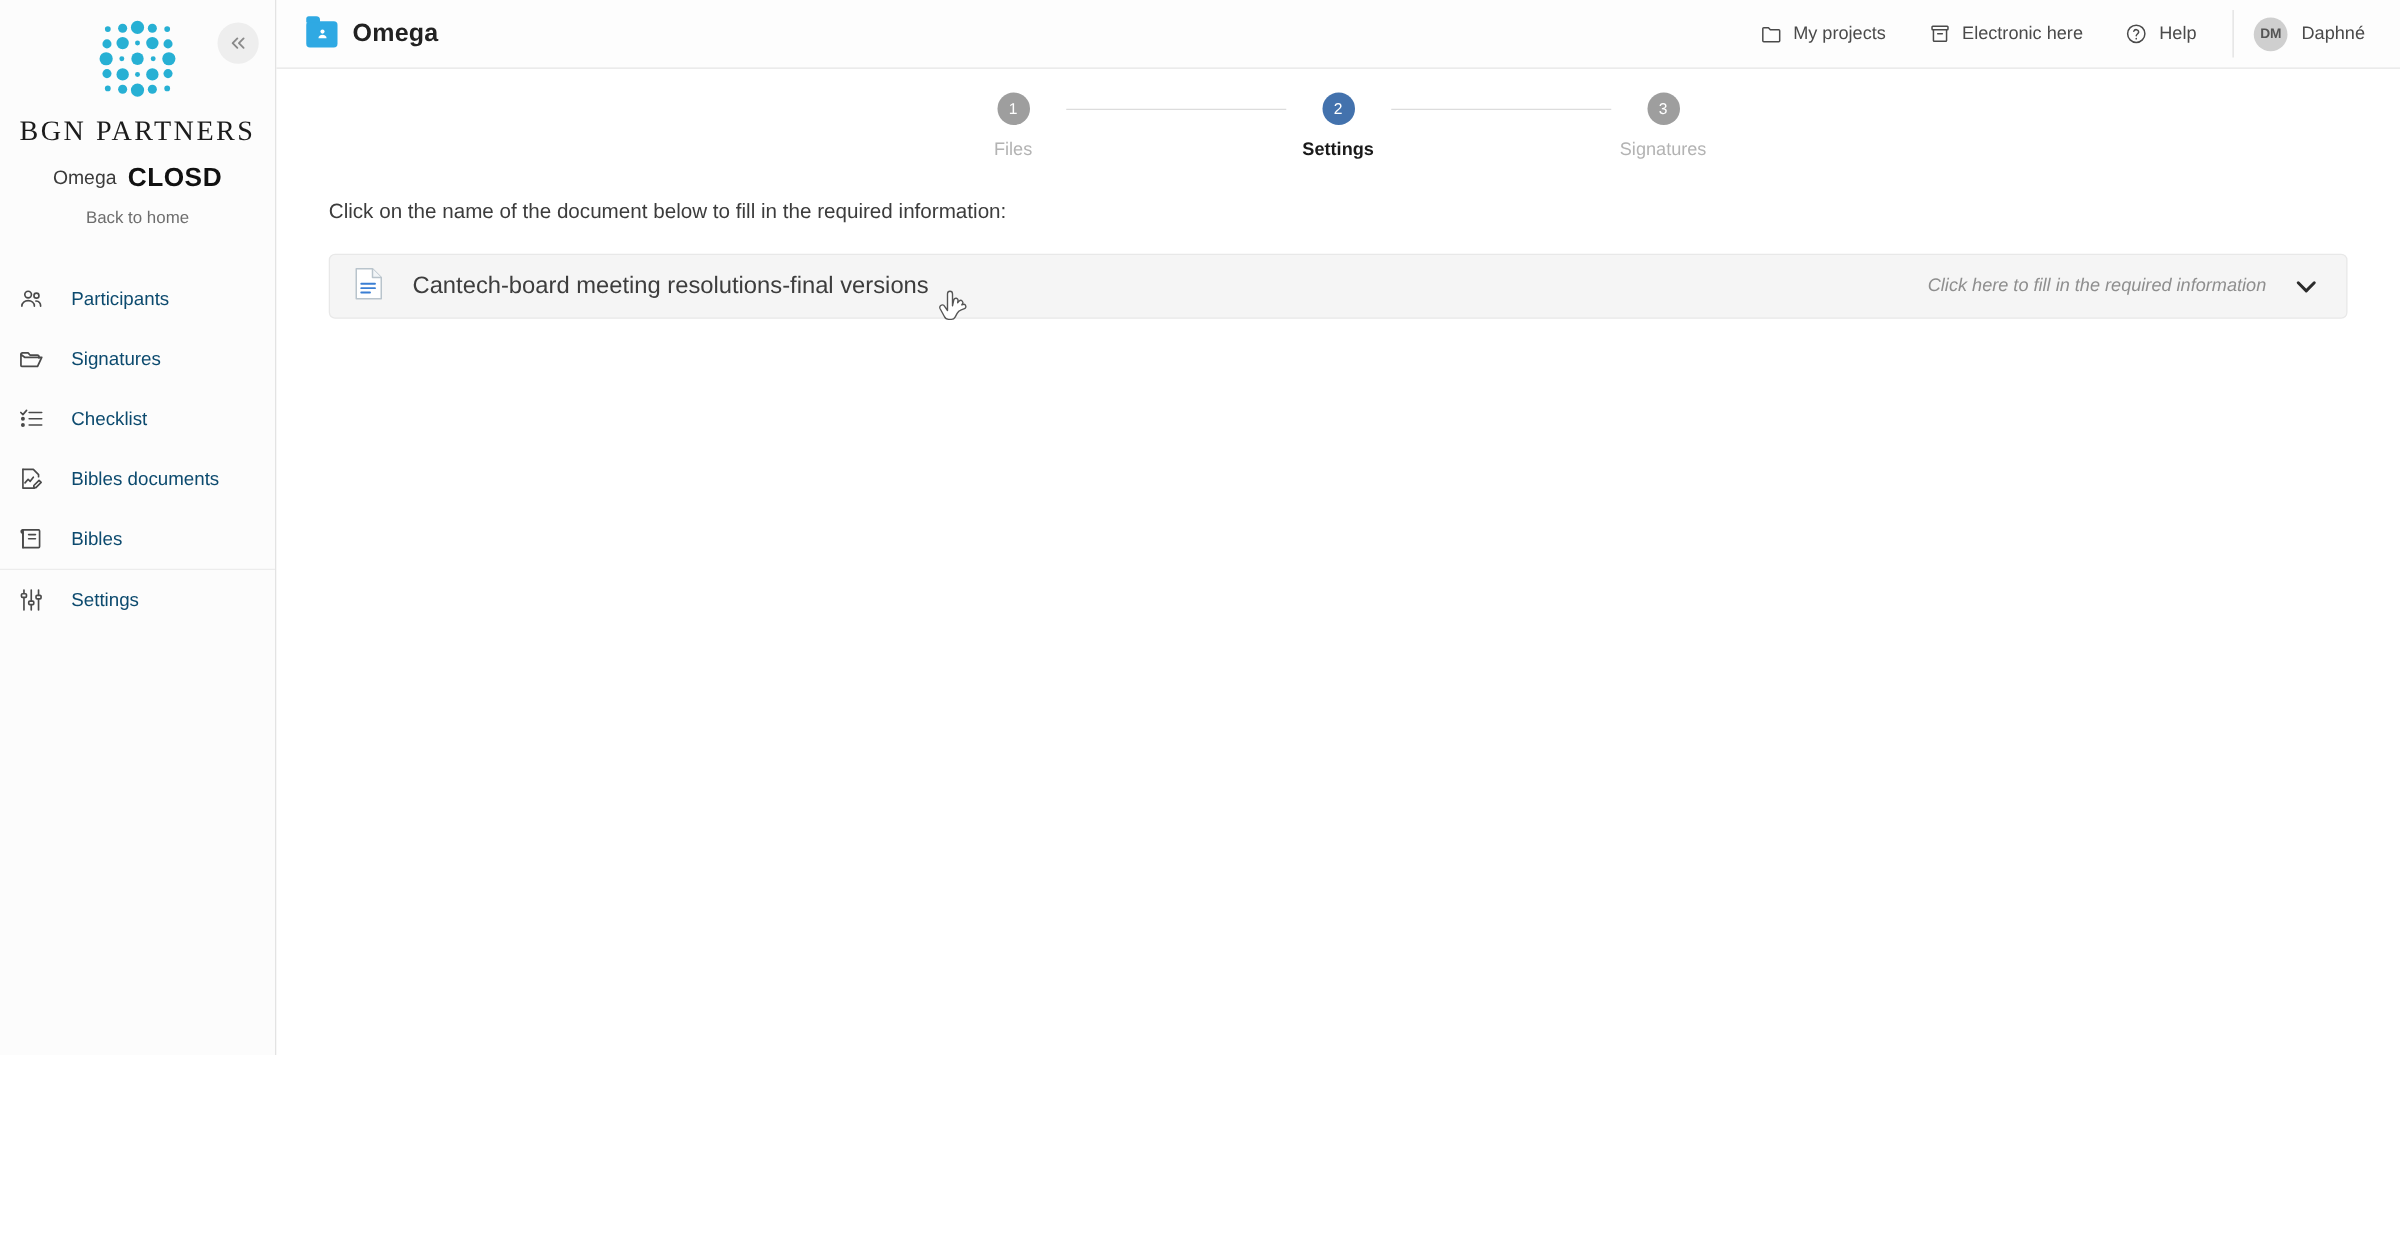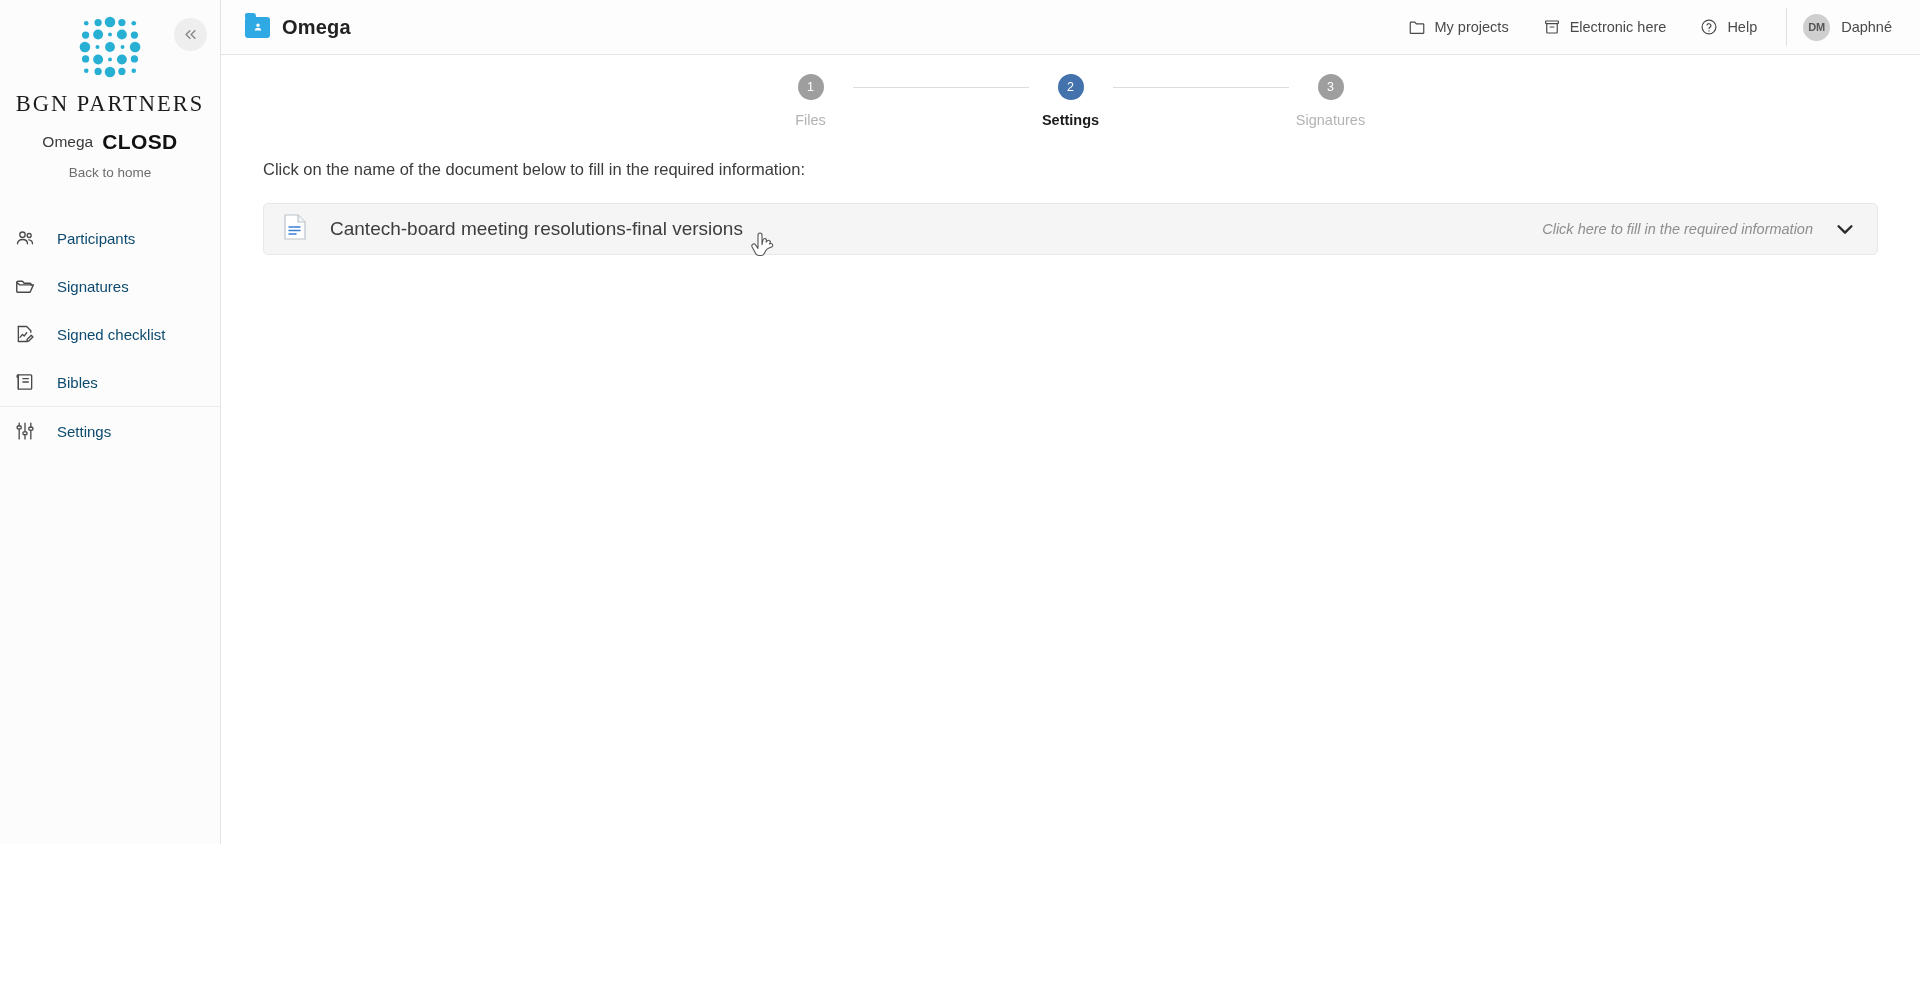--- a/index.html
+++ b/index.html
@@ -199,32 +199,45 @@
       <div class="nav-item">
         <span class="ico">
           <svg width="21" height="21" viewBox="0 0 24 24" fill="none" stroke="#4a4a4a" stroke-width="1.6" stroke-linecap="round" stroke-linejoin="round">
             <path d="M2 7.5a1.5 1.5 0 0 1 1.5-1.5h5l2 2.2h6.5a1.5 1.5 0 0 1 1.5 1.5v1"></path>
             <path d="M2 7.5v10.2a.8.8 0 0 0 .8.8h14.4l3.8-8.4H5.4z"></path>
           </svg>
         </span>
         <span>Signatures</span>
       </div>
 
+      <div class="nav-item">
+        <span class="ico">
+          <svg width="20" height="20" viewBox="0 0 24 24" fill="none" stroke="#4a4a4a" stroke-width="1.6" stroke-linecap="round" stroke-linejoin="round">
+            <polyline points="2,6 4,8 7.5,4"></polyline>
+            <line x1="10" y1="6" x2="22" y2="6"></line>
+            <line x1="10" y1="12" x2="22" y2="12"></line>
+            <line x1="10" y1="18" x2="22" y2="18"></line>
+            <circle cx="4" cy="12" r="1.1" fill="#4a4a4a"></circle>
+            <circle cx="4" cy="18" r="1.1" fill="#4a4a4a"></circle>
+          </svg>
+        </span>
+        <span>Checklist</span>
+      </div>
 
 
       <div class="nav-item">
         <span class="ico">
           <svg width="20" height="20" viewBox="0 0 24 24" fill="none" stroke="#4a4a4a" stroke-width="1.6" stroke-linecap="round" stroke-linejoin="round">
             <path d="M4 3h10l5 5v2"></path>
             <path d="M4 3v18h11"></path>
             <polyline points="6,16 9,12.5 11,14.5 14,10.5"></polyline>
             <path d="M14.5 18.5l5-5 2 2-5 5h-2z"></path>
           </svg>
         </span>
-        <span>Signed checklist</span>
+        <span>Bibles documents</span>
       </div>
 
       <div class="nav-item">
         <span class="ico">
           <svg width="20" height="20" viewBox="0 0 24 24" fill="none" stroke="#4a4a4a" stroke-width="1.6" stroke-linecap="round" stroke-linejoin="round">
             <path d="M4 3.5h15a1 1 0 0 1 1 1v15a1 1 0 0 1-1 1H4z"></path>
             <path d="M4 3.5a1.6 1.6 0 0 0 0 3.2"></path>
             <path d="M4 3.5v17"></path>
             <line x1="9.5" y1="8" x2="16" y2="8"></line>
             <line x1="9.5" y1="12" x2="16" y2="12"></line>

